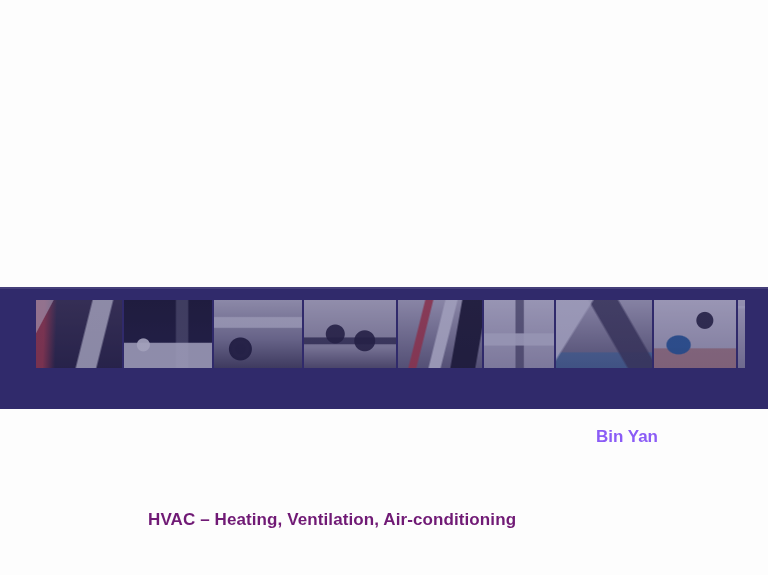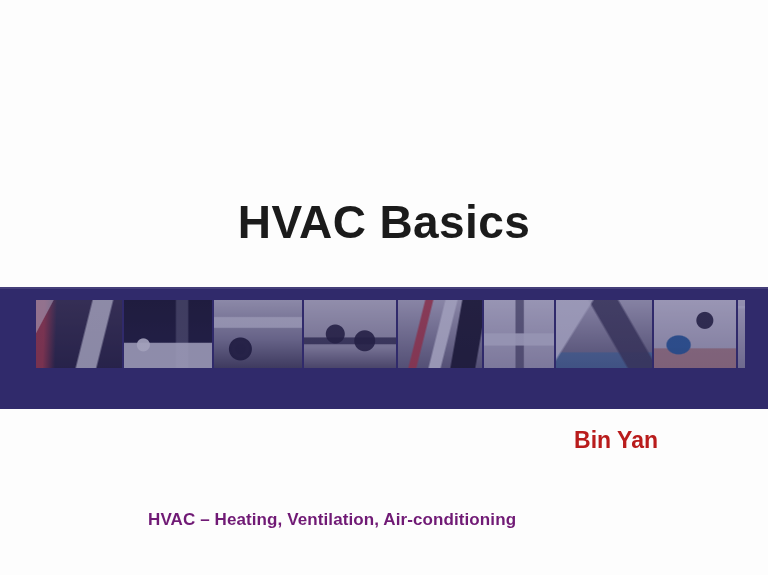--- a/index.html
+++ b/index.html
@@ -159,44 +159,43 @@
       linear-gradient(180deg, #e9e7ee 0%, #cfcbd7 100%);
   }
 
   
   #author {
     position: absolute;
     left: 0;
     top: 427px;
     width: 658px;
     text-align: right;
-    font-size: 23px;
+    font-size: 17px;
     font-weight: bold;
-    color: #b91c1c;
+    color: #8b5cf6;
     white-space: nowrap;
   }
 
   
   #caption {
     position: absolute;
     left: 148px;
     top: 510px;
     font-size: 17px;
     font-weight: bold;
     color: #701a75;
     letter-spacing: 0.1px;
     white-space: nowrap;
   }
 </style>
 </head>
 <body>
 
 <div id="slide">
 
-  <div id="title">HVAC Basics</div>
 
   <div id="banner-band">
 
     <div id="photo-strip">
       <div class="photo-panel p1"></div>
       <div class="photo-panel p2"></div>
       <div class="photo-panel p3"></div>
       <div class="photo-panel p4"></div>
       <div class="photo-panel p5"></div>
       <div class="photo-panel p6"></div>

